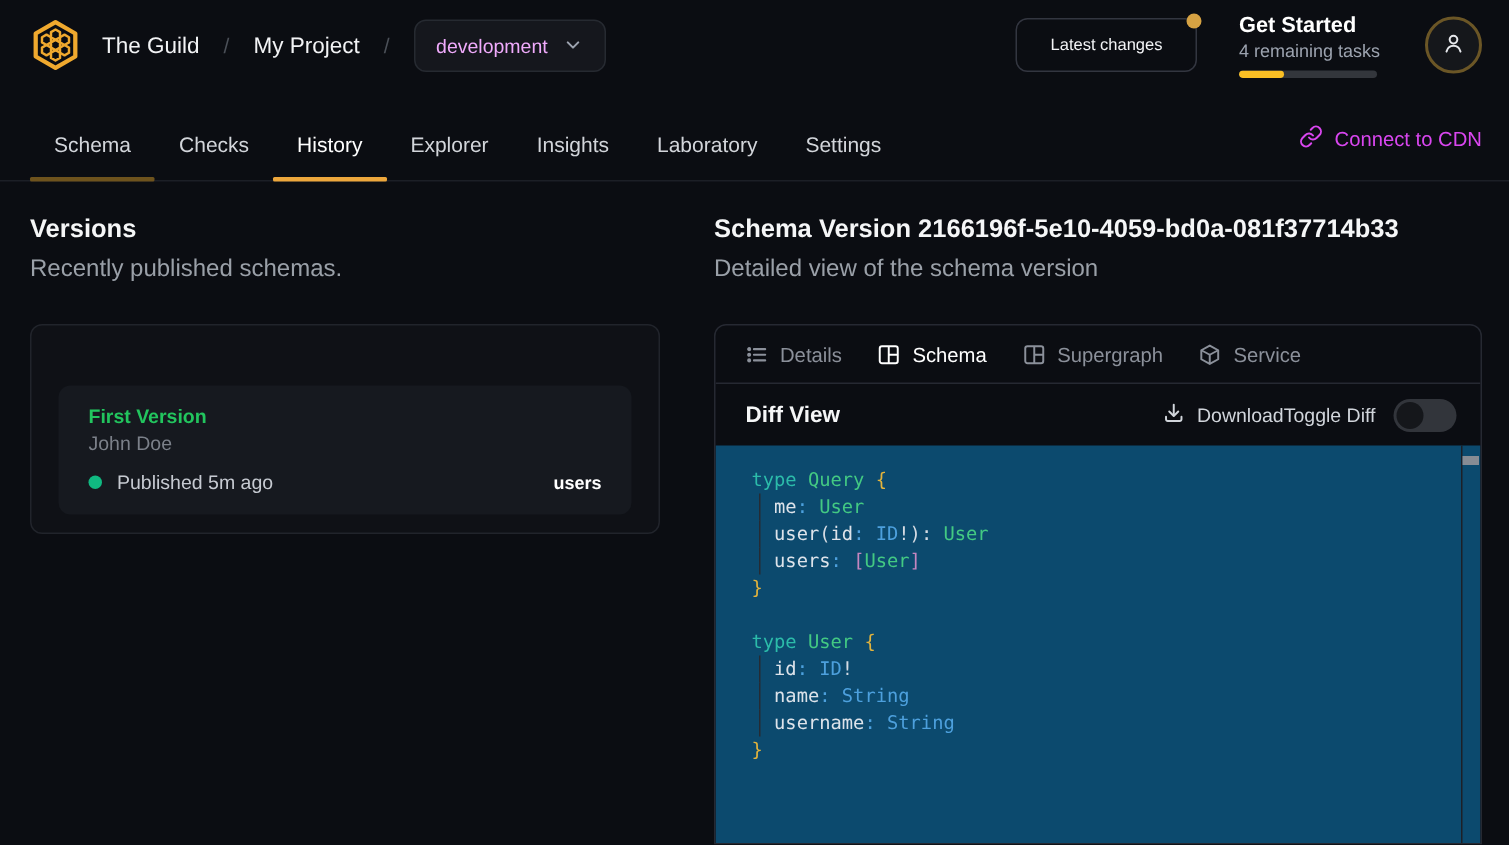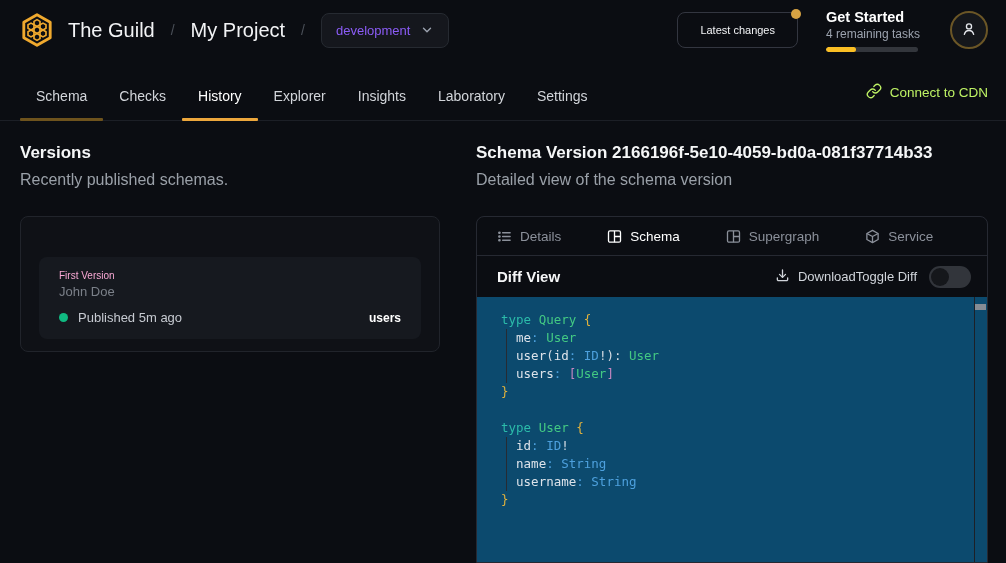--- a/index.html
+++ b/index.html
@@ -8,26 +8,26 @@
     background:#0b0d12; color:#e5e7eb;
     font-family:"Liberation Sans", sans-serif;
     font-size:14px; -webkit-font-smoothing:antialiased;
   }
   .app { width:1006px; height:563px; display:flex; flex-direction:column; }
 
   
   .topbar { height:60px; display:flex; align-items:center; padding:0 18px 0 18px; flex:0 0 auto; }
   .logo { width:38px; height:38px; display:flex; align-items:center; justify-content:center; color:#f0a92e; cursor:pointer; }
   .crumbs { display:flex; align-items:center; margin-left:12px; gap:16px; }
-  .crumb { color:#f2f3f5; font-size:20px; font-weight:500; text-decoration:none; cursor:pointer; }
+  .crumb { color:#f2f3f5; font-size:15px; font-weight:500; text-decoration:none; cursor:pointer; }
   .sep { color:#4b5058; font-size:14px; }
   .target-select {
     display:flex; align-items:center; gap:10px; height:35px; padding:1px 14px;
     background:#15171d; border:1px solid #262a31; border-radius:8px;
-    color:#8b5cf6; font-size:13px; cursor:pointer; font-family:inherit;
+    color:#f0abfc; font-size:13px; cursor:pointer; font-family:inherit;
   }
   .target-select .chev { color:#9ca3af; display:flex; }
   .top-right { margin-left:auto; display:flex; align-items:center; gap:28px; }
   .latest-btn {
     position:relative; height:36px; padding:0 22px; background:transparent;
     border:1px solid #333640; border-radius:8px; color:#f3f4f6; font-size:11px;
     cursor:pointer; font-family:inherit;
   }
   .latest-btn .dot {
     position:absolute; top:-4px; right:-4px; width:10px; height:10px;
@@ -51,47 +51,47 @@
     padding:0 16px 16px; font-size:14px; color:#d2d5da; cursor:pointer;
     position:relative; white-space:nowrap;
   }
   .tab.active { color:#ffffff; }
   .tab.active::after, .tab.secondary::after {
     content:""; position:absolute; left:0; right:0; bottom:-1px; height:3px; border-radius:1px;
   }
   .tab.active::after { background:#eda73c; }
   .tab.secondary::after { background:#6e531d; }
   .cdn {
-    margin-left:auto; display:flex; align-items:center; gap:8px; color:#bef264;
+    margin-left:auto; display:flex; align-items:center; gap:8px; color:#d946ef;
     font-size:13.5px; text-decoration:none; cursor:pointer; padding-bottom:18px;
   }
 
   
   main { flex:1; display:flex; padding:22px 18px 0 20px; min-height:0; }
   .left { width:420px; flex:0 0 auto; margin-right:24px; }
   .sec-title { font-size:17px; font-weight:700; color:#f5f6f7; }
   .sec-sub { font-size:16px; color:#9aa0a8; margin-top:8px; }
   .vcard {
     margin-top:27px; background:#0f1116; border:1px solid #21242b; border-radius:8px;
     padding:40px 18px 12px;
   }
   .vitem { background:#16191f; border-radius:8px; padding:13px 20px 14px; cursor:pointer; }
-  .vname { font-size:10px; font-weight:400; color:#f9a8d4; }
+  .vname { font-size:13px; font-weight:700; color:#22c55e; }
   .vauthor { font-size:13px; color:#7b8089; margin-top:3px; }
   .vrow { display:flex; align-items:center; margin-top:11px; }
   .vdot { width:9px; height:9px; border-radius:50%; background:#10b981; margin-right:10px; }
   .vstatus { font-size:13px; color:#c6cad1; }
   .vservice { margin-left:auto; font-size:12px; font-weight:700; color:#fff; }
 
   .right { flex:1; min-width:0; display:flex; flex-direction:column;margin-left:12px; }
   .panel {
     margin-top:27px; border:1px solid #262932; border-radius:8px 8px 0 0;
     flex:1; display:flex; flex-direction:column; min-height:0; overflow:hidden;
   }
-  .dtabs { height:39px; border-bottom:1px solid #262932; display:flex; align-items:center; padding:0 20px; gap:46px; flex:0 0 auto; }
+  .dtabs { height:39px; border-bottom:1px solid #262932; display:flex; align-items:center; padding:0 20px; gap:24px; flex:0 0 auto; }
   .dtab {
     display:flex; align-items:center; gap:8px; background:none; border:none;
     color:#8b909a; font-size:13.5px; cursor:pointer; font-family:inherit; padding:0;
   }
   .dtab.active { color:#ffffff; }
   .dtab .dticon { display:flex; }
   .toolbar { height:41px; display:flex; align-items:center; padding:0 16px 0 20px; flex:0 0 auto; }
   .tb-title { font-size:15px; font-weight:700; color:#f5f6f7; }
   .tb-right { margin-left:auto; display:flex; align-items:center; }
   .dl-btn {

